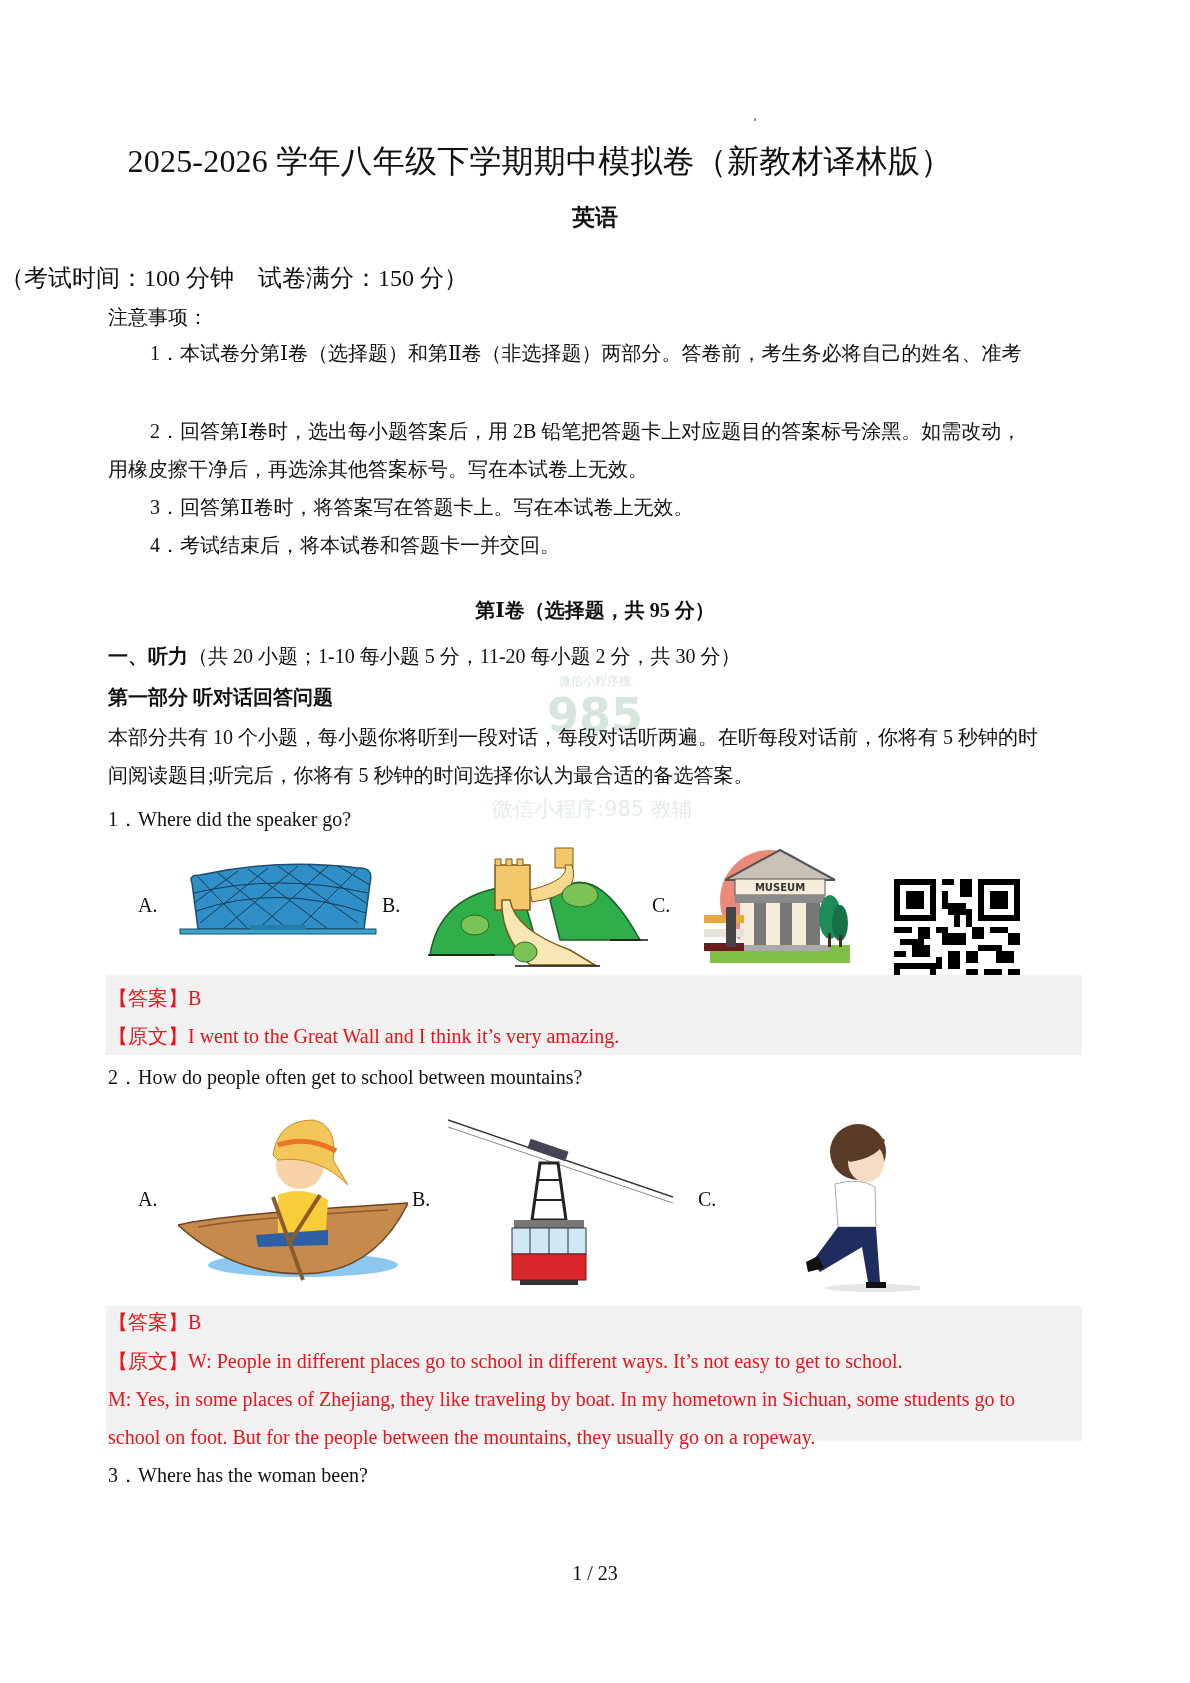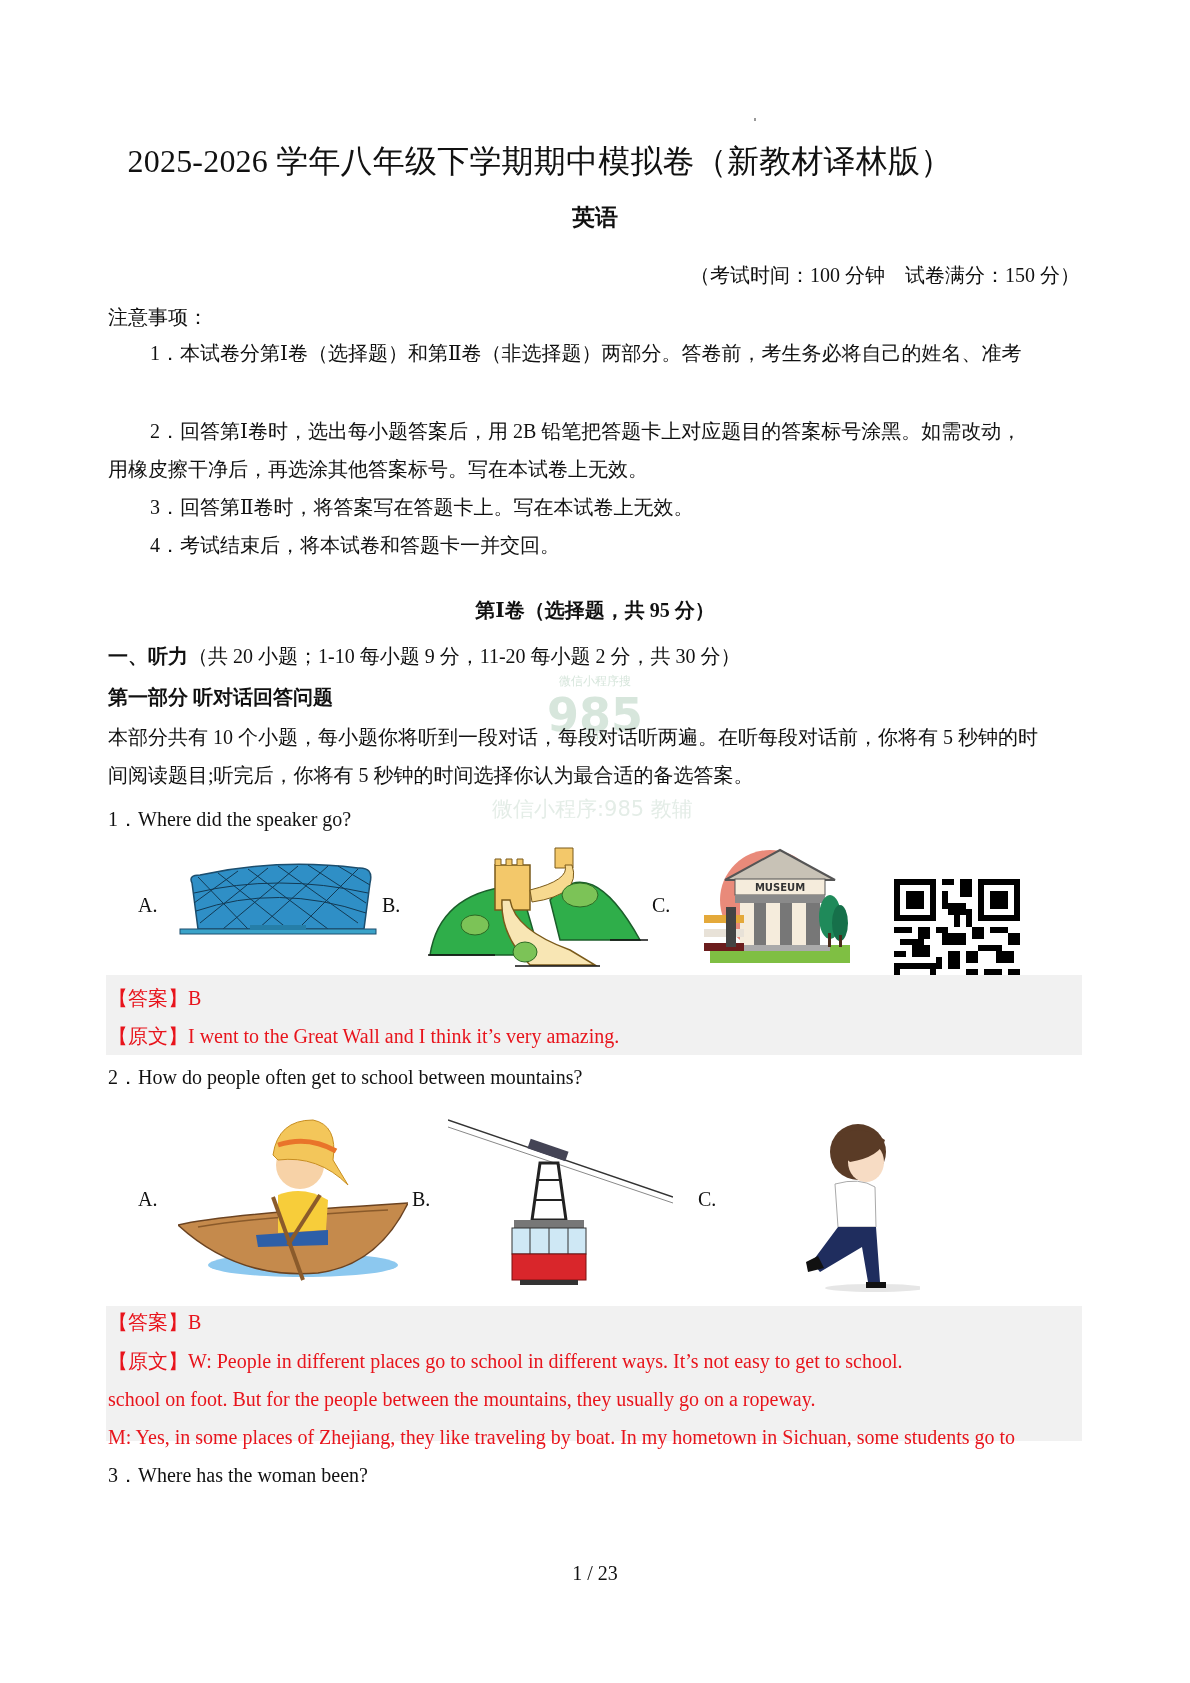--- a/index.html
+++ b/index.html
@@ -1,21 +1,21 @@
 <!DOCTYPE html>
 <html><head>
 <meta charset="utf-8">
 <style>
   html, body { margin:0; padding:0; background:#ffffff; }
   body { width:1190px; height:1683px; position:relative; overflow:hidden;
          font-family:"Liberation Serif","DejaVu Serif",serif; color:#111; }
   .abs { position:absolute; }
   .title { left:0; width:1080px; top:140px; text-align:center; font-size:32px; letter-spacing:0.2px; }
   .subject { left:0; width:1190px; top:202px; text-align:center; font-size:23px; font-weight:bold; font-family:"DejaVu Sans",sans-serif; }
-  .exam-info { left:0; width:1080px; top:262px; text-align:right; font-size:20px; }
+  .exam-info { left:0; width:1080px; top:262px; text-align:left; font-size:24px; }
   .text { font-size:20px; line-height:38px; }
   .notes-title { left:108px; top:298px; }
   .note { left:108px; width:980px; }
   .note .indent { padding-left:42px; }
   .section-title { left:0; width:1190px; top:597px; text-align:center; font-size:20px; font-weight:bold; }
   .bold { font-weight:bold; }
   .red { color:#e8141c; }
   .answer-box { left:106px; width:976px; background:#f1f1f1; }
   .opt-label { font-size:20px; }
   .watermark { color:#d7e6dc; font-family:"DejaVu Sans",sans-serif; }
@@ -48,21 +48,21 @@
 <div class="abs section-title">第Ⅰ卷（选择题，共 95 分）</div>
 
 <div class="abs watermark" style="left:490px;top:670px;width:210px;text-align:center;">
   <div style="font-size:12px;line-height:22px;">微信小程序搜</div>
   <div style="font-size:46px;line-height:46px;font-weight:bold;">985</div>
   <div style="font-size:12px;line-height:12px;margin-top:-8px;">教辅</div>
 </div>
 <div class="abs watermark" style="left:492px;top:795px;font-size:21px;color:#e4ede7;">微信小程序:985 教辅</div>
 
 <div class="abs text" style="left:108px;top:637px;">
-  <span class="bold">一、听力</span><span>（共 20 小题；1-10 每小题 9 分，11-20 每小题 2 分，共 30 分）</span>
+  <span class="bold">一、听力</span><span>（共 20 小题；1-10 每小题 5 分，11-20 每小题 2 分，共 30 分）</span>
 </div>
 <div class="abs text bold" style="left:108px;top:678px;">第一部分  听对话回答问题</div>
 <div class="abs text" style="left:108px;top:718px;width:990px;">
   <div>本部分共有 10 个小题，每小题你将听到一段对话，每段对话听两遍。在听每段对话前，你将有 5 秒钟的时</div>
   <div>间阅读题目;听完后，你将有 5 秒钟的时间选择你认为最合适的备选答案。</div>
 </div>
 
 <div class="abs text" style="left:108px;top:800px;">
   <span>1．</span><span>Where did the speaker go?</span>
 </div>
@@ -234,21 +234,21 @@
     <path d="M86 160 h20 v6 h-20 z" fill="#111"></path>
   </svg>
 </div>
 
 <div class="abs answer-box" style="top:1306px;height:135px;"></div>
 <div class="abs text red" style="left:108px;top:1303px;">
   <span>【答案】</span><span>B</span>
 </div>
 <div class="abs text red" style="left:108px;top:1342px;width:985px;">
   <div><span>【原文】</span><span>W: People in different places go to school in different ways. It’s not easy to get to school.</span></div>
+  <div>M: Yes, in some places of Zhejiang, they like traveling by boat. In my hometown in Sichuan, some students go to</div>
   <div>school on foot. But for the people between the mountains, they usually go on a ropeway.</div>
-  <div>M: Yes, in some places of Zhejiang, they like traveling by boat. In my hometown in Sichuan, some students go to</div>
 </div>
 
 <div class="abs text" style="left:108px;top:1456px;">
   <span>3．</span><span>Where has the woman been?</span>
 </div>
 
 <div class="abs page-num">1 / 23</div>
 
 </body></html>

